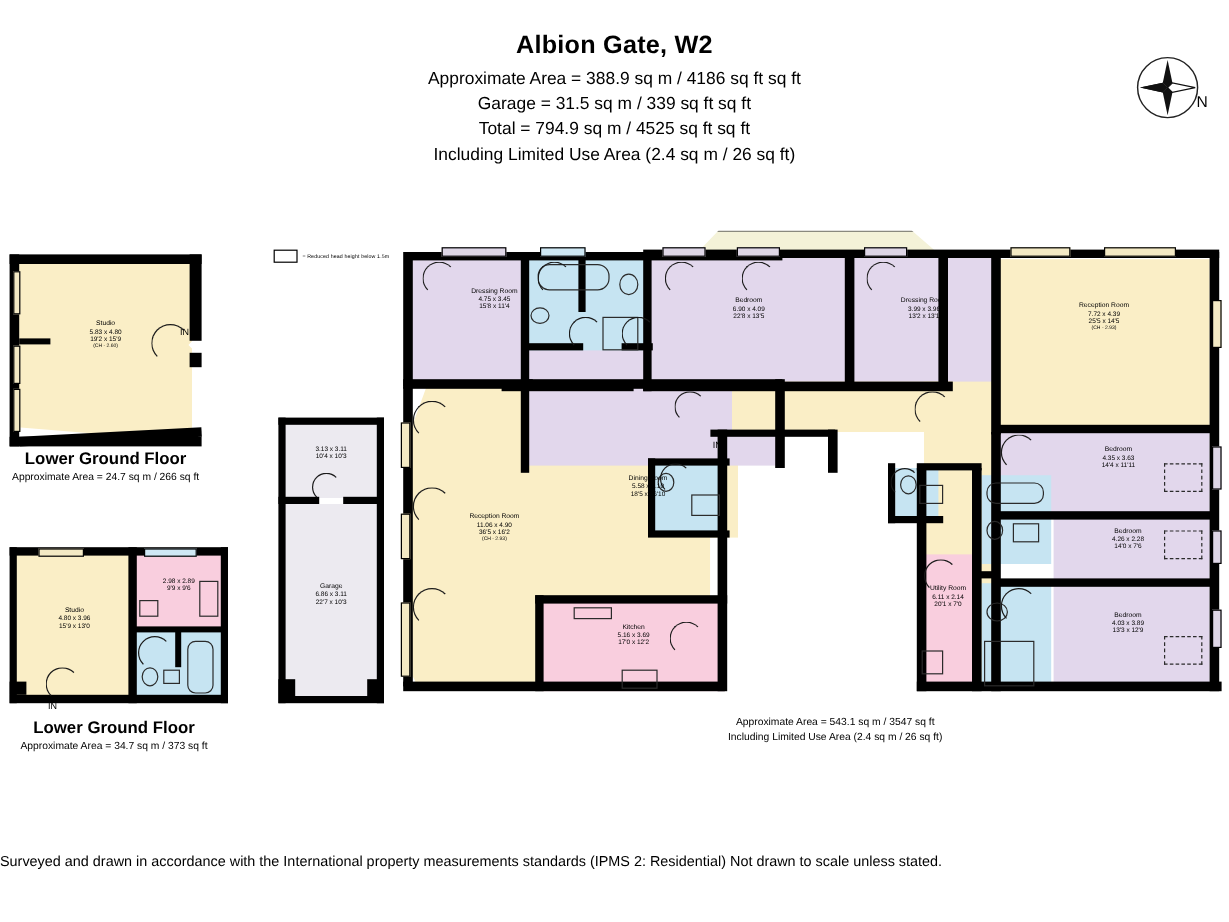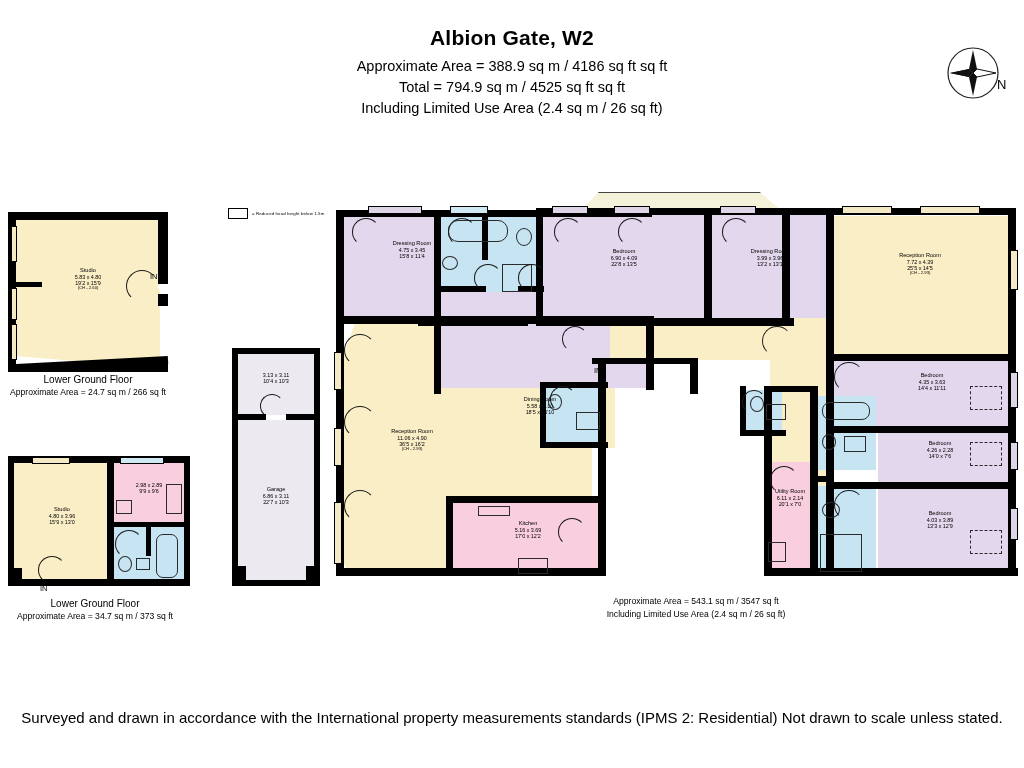--- a/index.html
+++ b/index.html
@@ -19,26 +19,26 @@
   .compass svg{display:block;}
   .compass .nlab{position:absolute;left:52px;top:32px;font-size:13px;}
 
   
   .legend{position:absolute;left:228px;top:208px;display:flex;align-items:center;gap:4px;}
   .legend .sw{width:18px;height:9px;border:1px solid #000;background:#fff;}
   .legend .tx{font-size:4.4px;letter-spacing:.1px;}
 
   
   .cap{position:absolute;text-align:center;}
-  .cap .t{font-size:10px;font-weight:normal;}
+  .cap .t{font-size:14px;font-weight:bold;}
   .cap .s{font-size:8.6px;line-height:11px;margin-top:2px;}
 
   
-  .footer{position:absolute;left:0;right:0;top:710px;text-align:center;
-          font-size:15px;line-height:16px;}
+  .footer{position:absolute;left:0;right:0;top:710px;
+          font-size:12px;line-height:16px;}
 
   
   .plan{position:absolute;}
   .wall{position:absolute;background:#000;}
   .rm{position:absolute;}
   .cream{background:#faeec6;}
   .lilac{background:#e2d7ec;}
   .pink{background:#f9cede;}
   .blue{background:#c6e4f2;}
   .grey{background:#eceaf0;}
@@ -54,20 +54,21 @@
         border-right-color:transparent;border-bottom-color:transparent;background:none;}
 </style>
 </head>
 <body>
 
 <div class="page">
 
   <div class="title">Albion Gate, W2</div>
   <div class="areas">
     <div>Approximate Area = 388.9 sq m / 4186 sq ft sq ft</div>
+    <div>Garage = 31.5 sq m / 339 sq ft sq ft</div>
     <div>Total = 794.9 sq m / 4525 sq ft sq ft</div>
     <div>Including Limited Use Area (2.4 sq m / 26 sq ft)</div>
   </div>
 
   <div class="compass">
     <svg width="56" height="56" viewBox="0 0 56 56">
       <circle cx="28" cy="28" r="25" fill="#fff" stroke="#222" stroke-width="1.2"></circle>
       <polygon points="28,5 32,24 28,28 24,24" fill="#111"></polygon>
       <polygon points="28,51 32,32 28,28 24,32" fill="#111"></polygon>
       <polygon points="5,28 24,24 28,28 24,32" fill="#111"></polygon>

